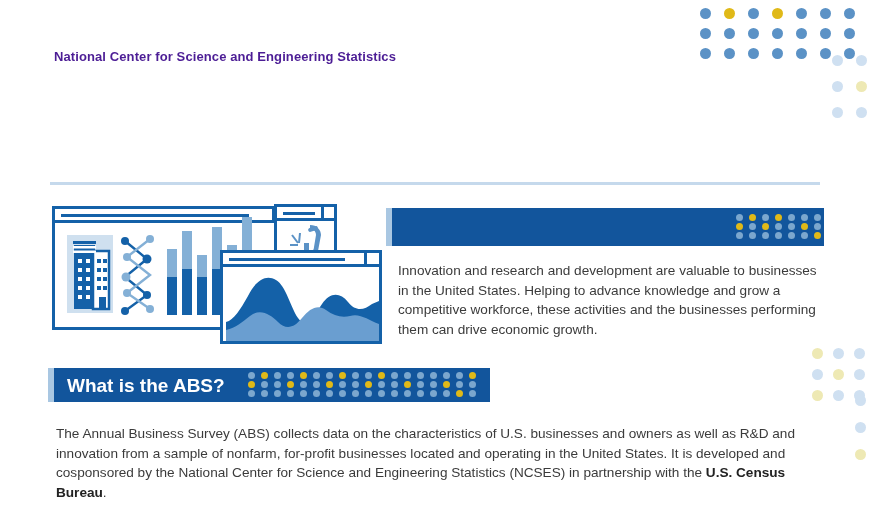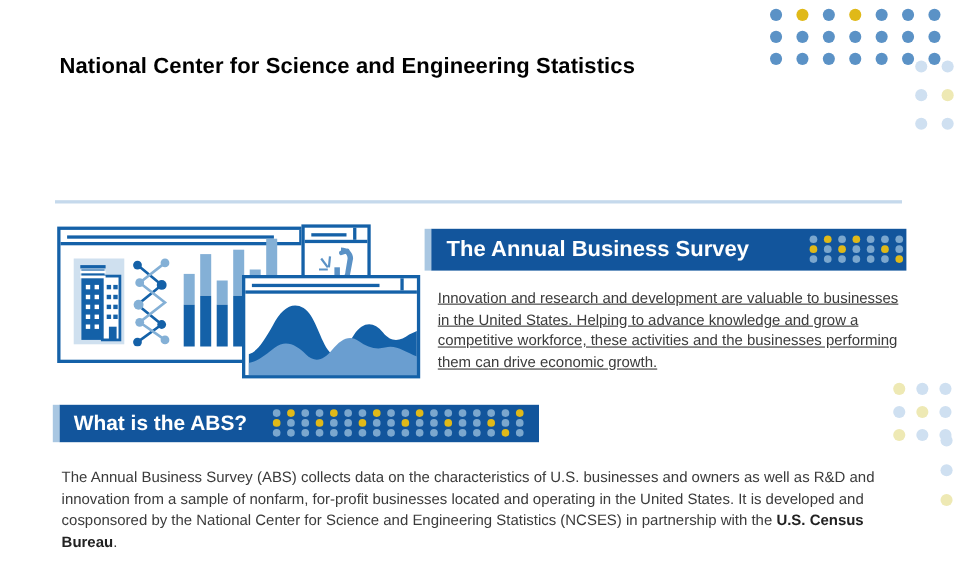--- a/index.html
+++ b/index.html
@@ -25,21 +25,21 @@
 
   #mid-right-dots{left:812px;top:348px;grid-template-columns:repeat(3,21px);grid-auto-rows:21px;}
   #mid-right-dots .dot{width:11px;height:11px;}
 
   #far-right-dots{left:855px;top:395px;grid-template-columns:repeat(1,21px);grid-auto-rows:27px;}
   #far-right-dots .dot{width:11px;height:11px;}
 
   
   .eyebrow{
     position:absolute;left:54px;top:49px;
-    font-size:20px;font-weight:bold;color:#000000;letter-spacing:.1px;
+    font-size:13px;font-weight:bold;color:#4c1d95;letter-spacing:.1px;
   }
   .maintitle{
     position:absolute;left:52px;top:74px;width:760px;
     font-size:34px;line-height:40px;font-weight:bold;color:#123c6e;
     letter-spacing:-.3px;
   }
   .maintitle .l2{display:block;}
 
   .divider{
     position:absolute;left:50px;top:182px;width:770px;height:3px;background:#c5d9ec;
@@ -79,21 +79,21 @@
 
   #banner-what-abs{left:54px;top:368px;width:436px;height:34px;}
   #banner-what-abs .btext{left:13px;top:7px;font-size:19px;text-align:center;}
   #whatabs-dots{left:248px;top:372px;grid-template-columns:repeat(18,13px);grid-auto-rows:9px;}
   #whatabs-dots .dot{width:7px;height:7px;}
 
   
   .para{
     position:absolute;color:#3b3b3b;font-size:13.6px;line-height:19.5px;
   }
-  #para-survey{left:398px;top:261px;width:420px;text-decoration:underline;}
+  #para-survey{left:398px;top:261px;width:420px;}
   #para-abs{left:56px;top:424px;width:768px;}
   #para-abs b{color:#222;font-weight:bold;}
 </style>
 </head>
 <body>
 
 <div class="page">
 
   <div class="dotgrid" id="top-dots">
       <div class="dot" style="background: rgb(91, 146, 198);"></div>
@@ -258,21 +258,20 @@
                  L153 31 L153 71 L0 71 Z" fill="#1461a8"></path>
         <path d="M0 60 C10 58 16 52 24 46 C34 38 44 44 52 52 C60 60 68 58 76 48
                  C84 38 92 34 100 40 C108 46 116 48 124 46 C134 43 142 50 153 54
                  L153 71 L0 71 Z" fill="#6a9ed0"></path>
       </svg>
     </div>
   </div>
 
   <div class="banner" id="banner-abs-survey">
     <div class="accent"></div>
-    <div class="btext">The Annual Business Survey</div>
   </div>
   <div class="dotgrid" id="bsurvey-dots">
       <div class="dot" style="background: rgb(123, 167, 206);"></div>
       <div class="dot" style="background: rgb(224, 185, 24);"></div>
       <div class="dot" style="background: rgb(123, 167, 206);"></div>
       <div class="dot" style="background: rgb(224, 185, 24);"></div>
       <div class="dot" style="background: rgb(123, 167, 206);"></div>
       <div class="dot" style="background: rgb(123, 167, 206);"></div>
       <div class="dot" style="background: rgb(123, 167, 206);"></div>
       <div class="dot" style="background: rgb(224, 185, 24);"></div>

